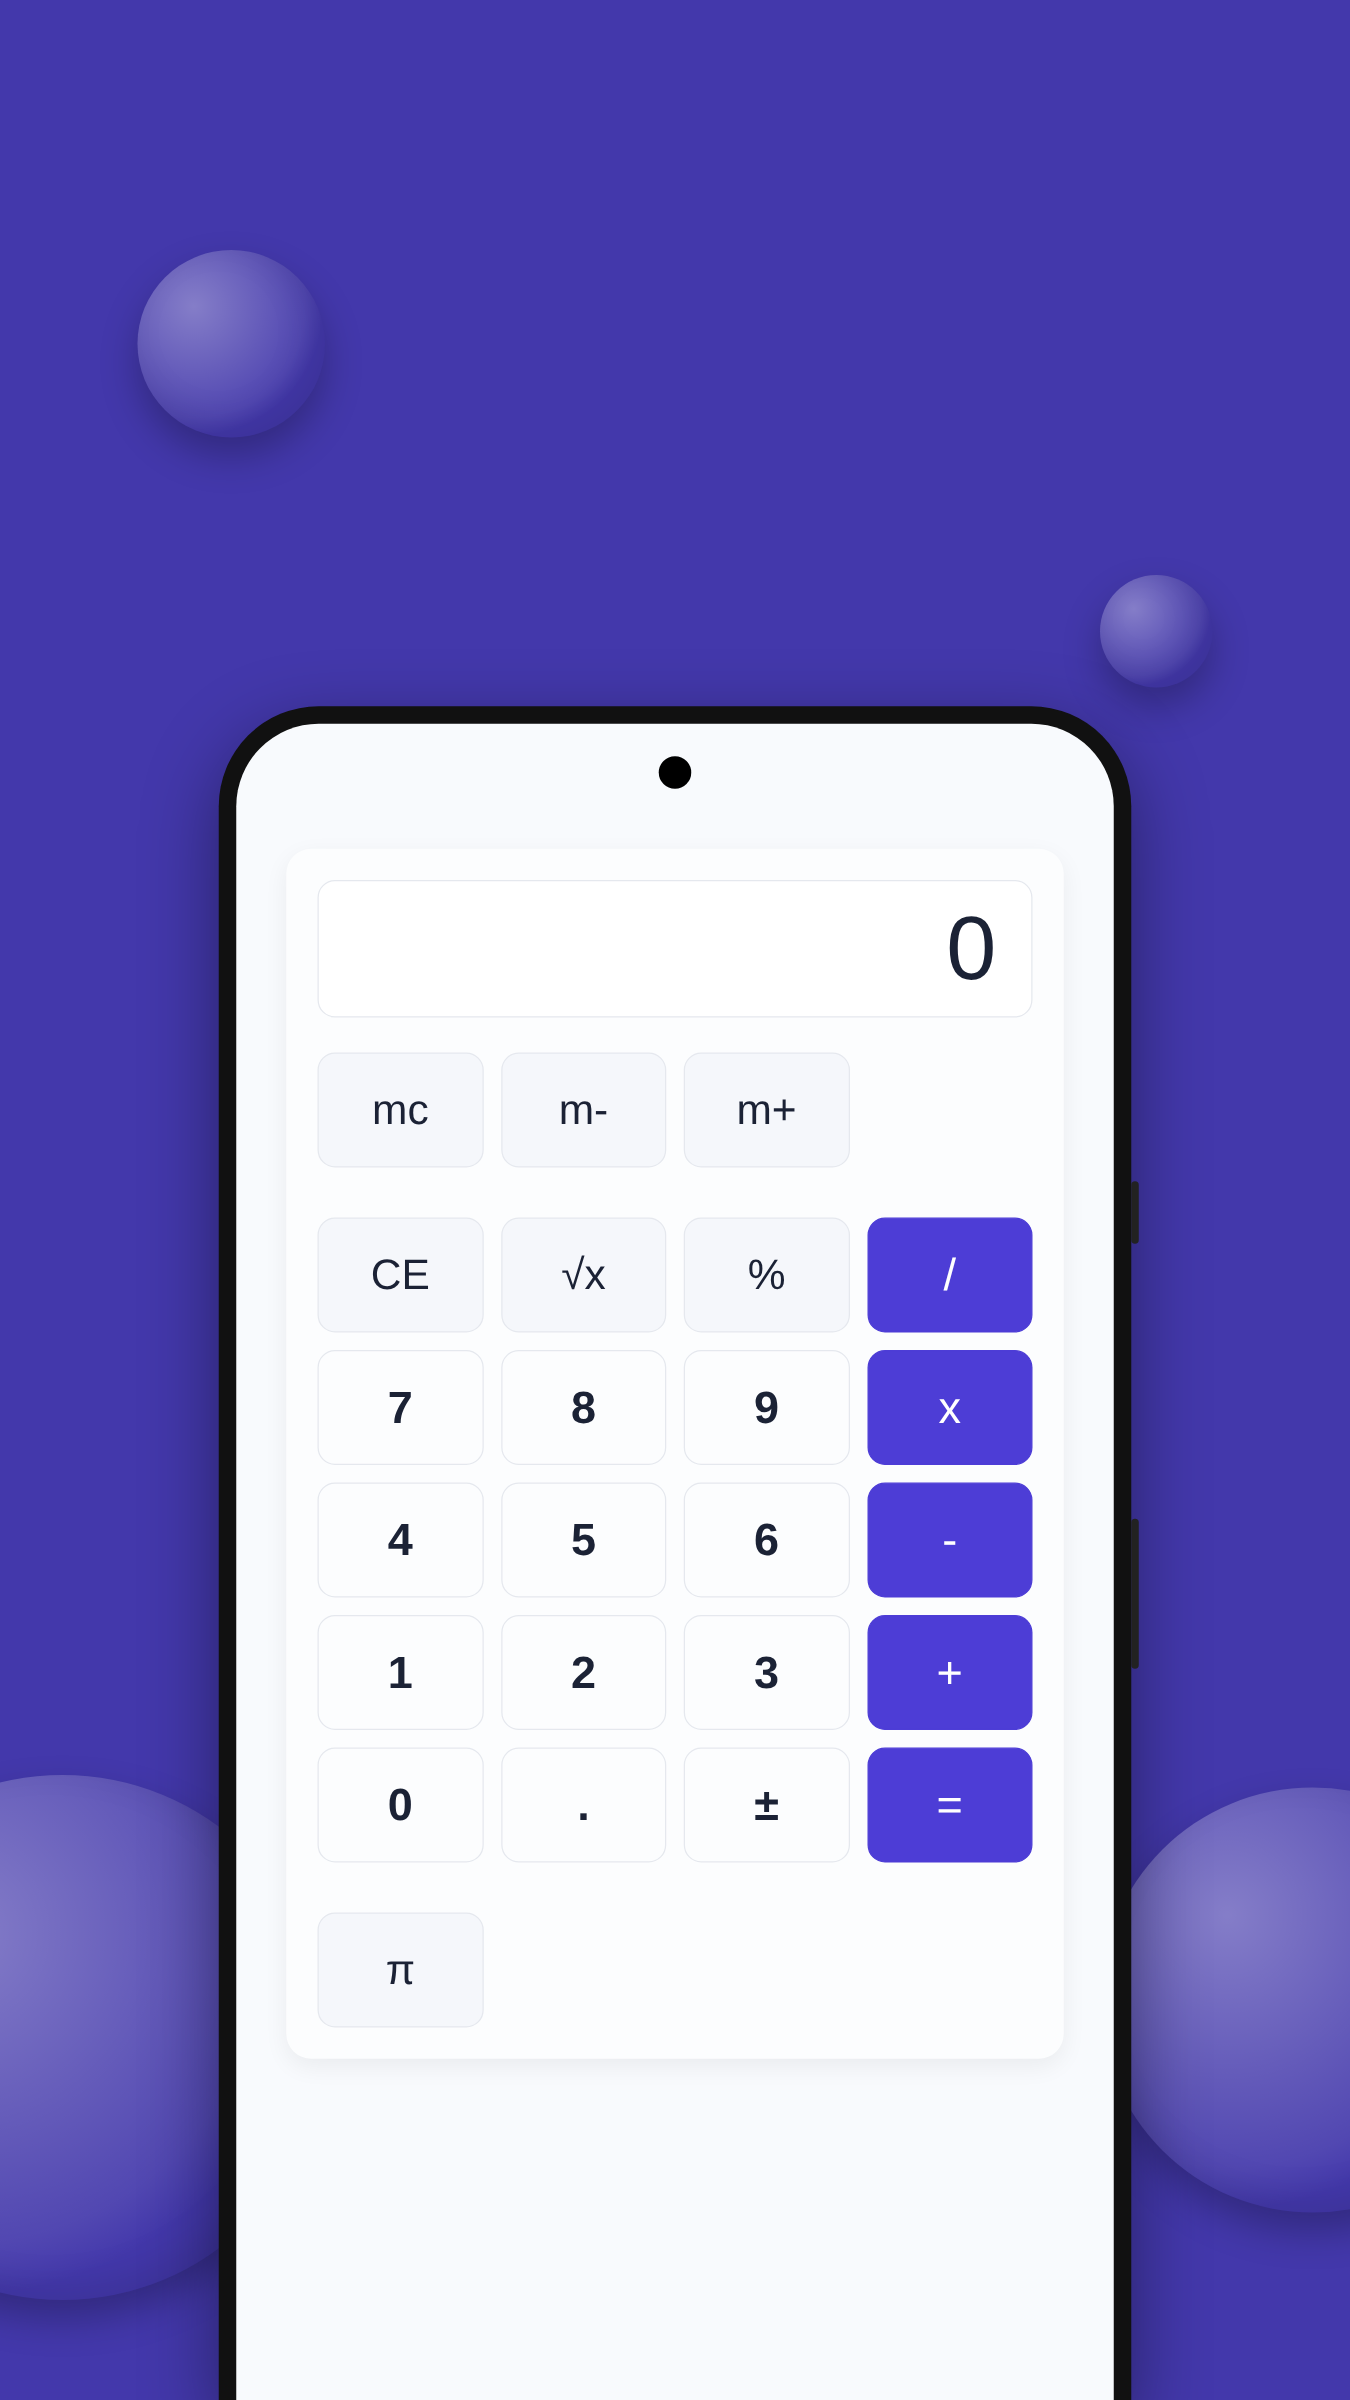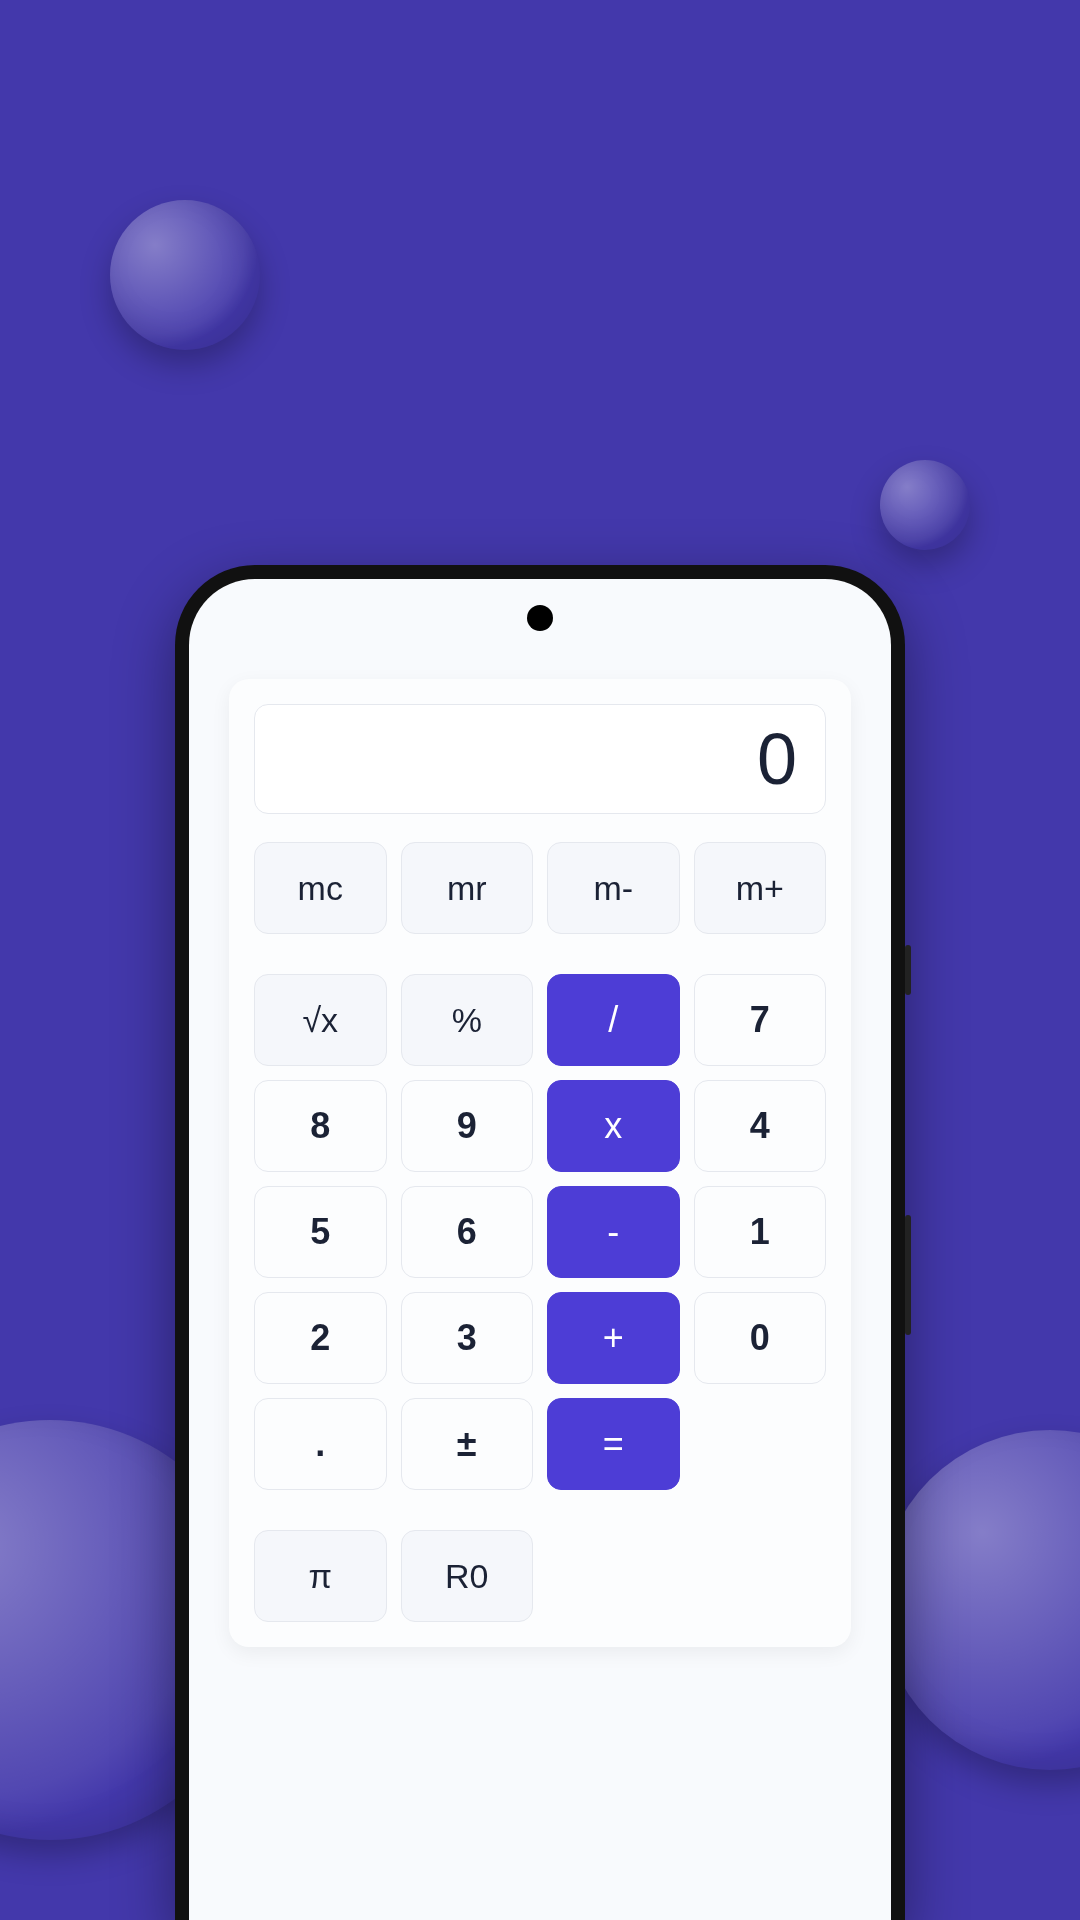--- a/index.html
+++ b/index.html
@@ -120,32 +120,32 @@
       <div class="display">
         <span>0</span>
       </div>
 
       <div class="keys">
 
         <div class="key light">
             <span>mc</span>
           </div>
         <div class="key light">
-            <span>mr</span>
-          </div>
-        <div class="key light">
             <span>m-</span>
           </div>
         <div class="key light">
             <span>m+</span>
           </div>
 
         <div class="spacer-row"></div>
 
         <div class="key light">
+            <span>CE</span>
+          </div>
+        <div class="key light">
             <span>√x</span>
           </div>
         <div class="key light">
             <span>%</span>
           </div>
         <div class="key op">
             <span>/</span>
           </div>
 
         <div class="key num">
@@ -197,21 +197,18 @@
             <span>±</span>
           </div>
         <div class="key op">
             <span>=</span>
           </div>
 
         <div class="spacer-row"></div>
 
         <div class="key light">
             <span>π</span>
-          </div>
-        <div class="key light">
-            <span>R0</span>
           </div>
 
       </div>
     </div>
   </div>
 </div>
 
 </body></html>

